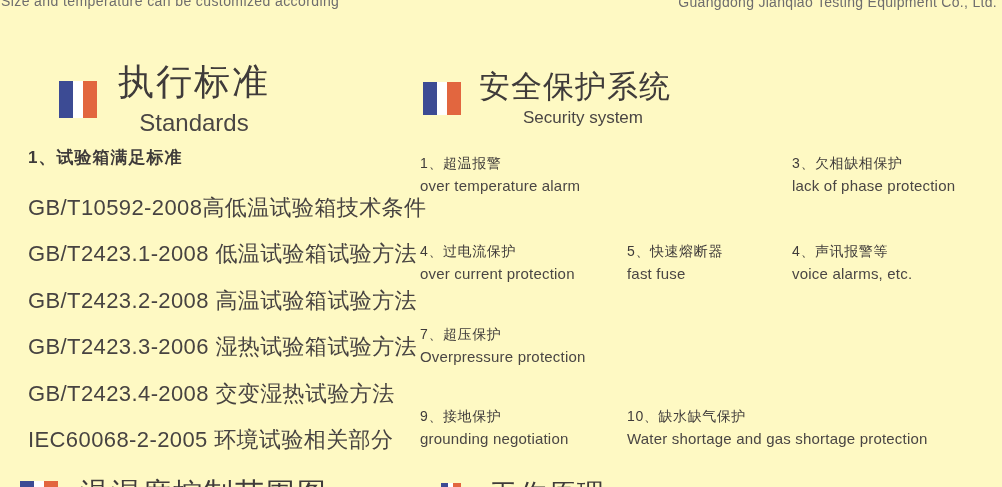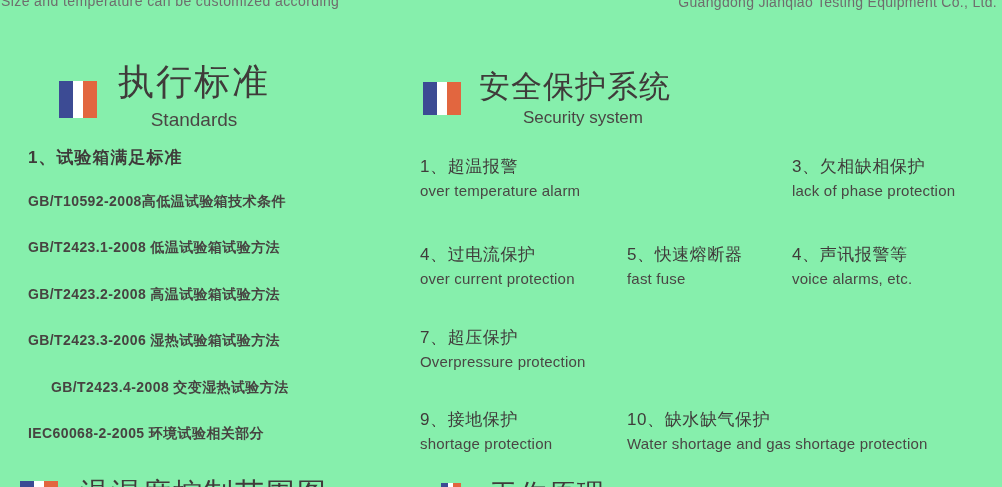--- a/index.html
+++ b/index.html
@@ -1,17 +1,17 @@
 <!DOCTYPE html>
 <html><head>
 <meta charset="utf-8">
 <style>
   html,body{margin:0;padding:0;background:#fff;}
   .page{
-    position:relative;width:1002px;height:487px;background:#86efac;
+    position:relative;width:1002px;height:487px;background:#fef9c3;
     overflow:hidden;font-family:"Liberation Sans","DejaVu Sans",sans-serif;
     color:#3f3b3a;
   }
   .abs{position:absolute;}
   
   .top-note{left:1px;top:-7px;font-size:14px;line-height:16px;color:#6e6d6d;letter-spacing:.4px;}
   .company{right:5px;top:-6px;font-size:14px;color:#6e6d6d;letter-spacing:.3px;white-space:nowrap;}
   
   .flag{display:flex;background:#fff;}
   .flag .b{background:#3c4b94;}
@@ -19,31 +19,31 @@
   .flag .o{background:#e2663f;}
   .flag span{display:block;height:100%;}
   .flag-left{left:59px;top:81px;width:38px;height:37px;}
   .flag-right{left:423px;top:82px;width:38px;height:33px;}
   .flag-left span,.flag-right span{flex:none;}
   .s14{width:14px;} .s10{width:10px;}
   
   .title-zh{font-size:36px;letter-spacing:2px;color:#3f3b3a;white-space:nowrap;}
   .title-left{left:118px;top:58px;}
   .title-right{left:479px;top:66px;font-size:31px;letter-spacing:1px;}
-  .subtitle{font-size:19px;color:#4a4644;text-align:center;}
+  .subtitle{font-size:24px;color:#4a4644;text-align:center;}
   .subtitle-left{left:118px;top:109px;width:152px;}
   .subtitle-right{left:479px;top:108px;width:208px;font-size:17px;}
   
   .std-header{left:28px;top:146px;font-size:17px;font-weight:bold;letter-spacing:1px;white-space:nowrap;}
-  .std-item{left:28px;font-size:14px;color:#474341;letter-spacing:.4px;white-space:nowrap;font-weight:bold;}
+  .std-item{left:28px;font-size:22px;color:#474341;letter-spacing:.4px;white-space:nowrap;}
   .std-0{top:193px;} .std-1{top:239px;} .std-2{top:286px;}
-  .std-3{top:332px;} .std-4{top:379px;margin-left:23px;} .std-5{top:425px;}
+  .std-3{top:332px;} .std-4{top:379px;} .std-5{top:425px;}
   
   .sec-item{white-space:nowrap;}
-  .sec-item .zh{font-size:17px;color:#3f3b3a;letter-spacing:.6px;}
+  .sec-item .zh{font-size:14px;color:#3f3b3a;letter-spacing:.6px;}
   .sec-item .en{font-size:15px;color:#4a4644;margin-top:4px;letter-spacing:.2px;}
   .p1{left:420px;top:155px;}  .p2{left:627px;top:155px;}  .p3{left:792px;top:155px;}
   .p4{left:420px;top:243px;}  .p5{left:627px;top:243px;}  .p6{left:792px;top:243px;}
   .p7{left:420px;top:326px;}  .p8{left:627px;top:330px;}
   .p9{left:420px;top:408px;}  .p10{left:627px;top:408px;}
   
   .cut-title{font-size:29px;letter-spacing:2px;color:#3f3b3a;white-space:nowrap;}
   .cut-left{left:80px;top:474px;}
   .cut-right{left:490px;top:476px;font-size:27px;}
   .flag-sliver{display:flex;}
@@ -104,21 +104,21 @@
   <div class="abs sec-item p6">
     <div class="zh">4、声讯报警等</div>
     <div class="en">voice alarms, etc.</div>
   </div>
   <div class="abs sec-item p7">
     <div class="zh">7、超压保护</div>
     <div class="en">Overpressure protection</div>
   </div>
   <div class="abs sec-item p9">
     <div class="zh">9、接地保护</div>
-    <div class="en">shortage protection</div>
+    <div class="en">grounding negotiation</div>
   </div>
   <div class="abs sec-item p10">
     <div class="zh">10、缺水缺气保护</div>
     <div class="en">Water shortage and gas shortage protection</div>
   </div>
 
   <div class="abs flag-sliver sliver-left">
     <span class="abs" style="position:static;width:14px;background:#3c4b94;"></span>
     <span style="width:10px;background:#fff;"></span>
     <span style="width:14px;background:#e2663f;"></span>

